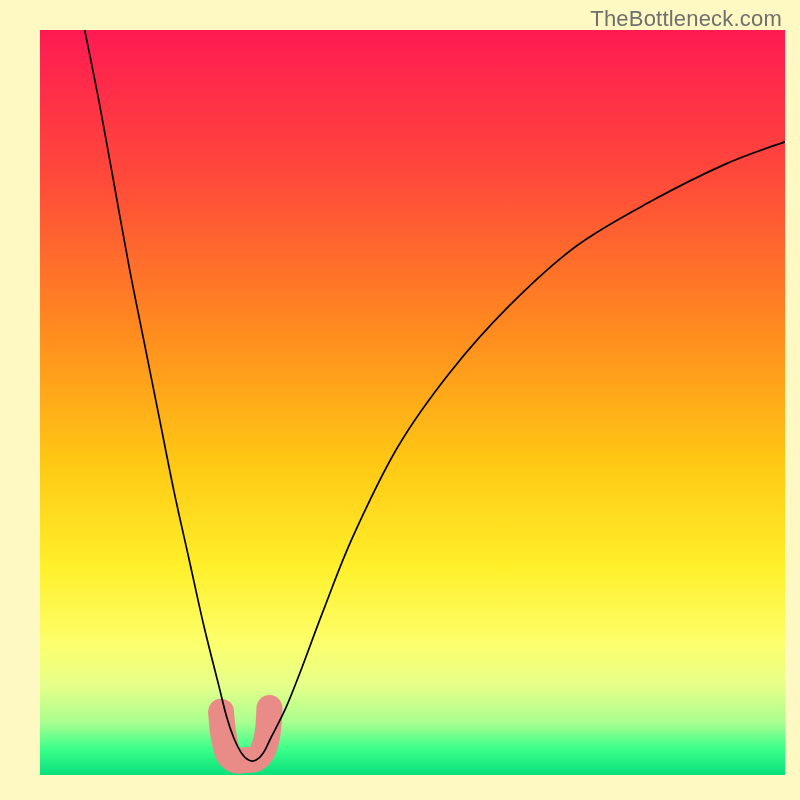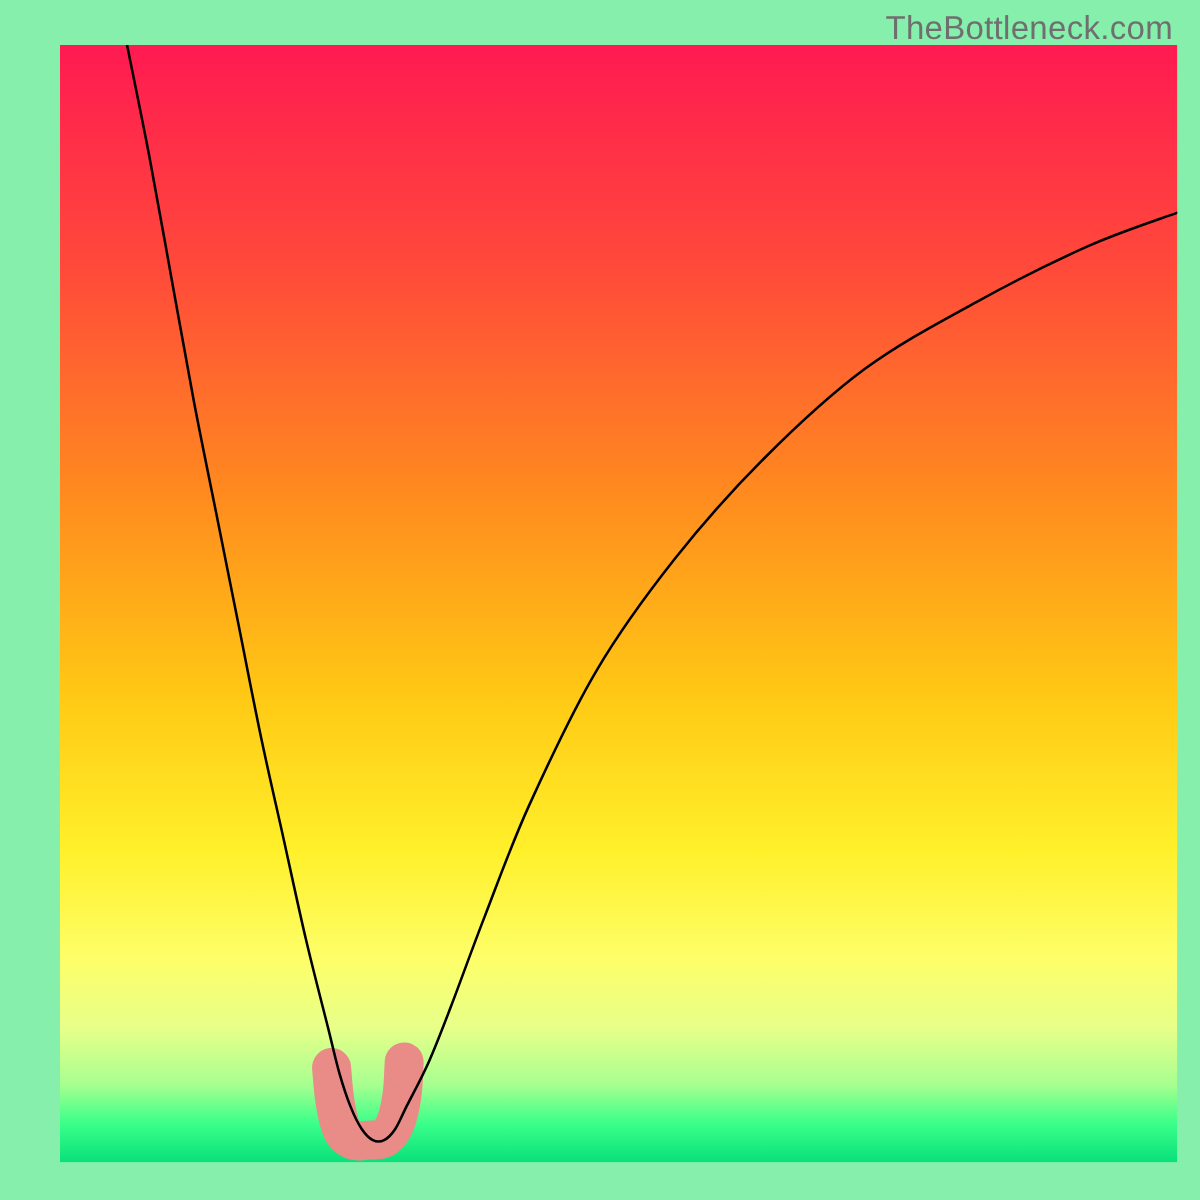--- a/index.html
+++ b/index.html
@@ -9,21 +9,21 @@
     height: 800px;
     background: #000;
     overflow: hidden;
   }
   .frame {
     position: absolute;
     left: 0;
     top: 0;
     width: 800px;
     height: 800px;
-    background: #86efac;
+    background: #fef9c3;
   }
   .plot-area {
     position: absolute;
     left: 40px;
     top: 30px;
     width: 745px;
     height: 745px;
     overflow: hidden;
   }
   .gradient {

